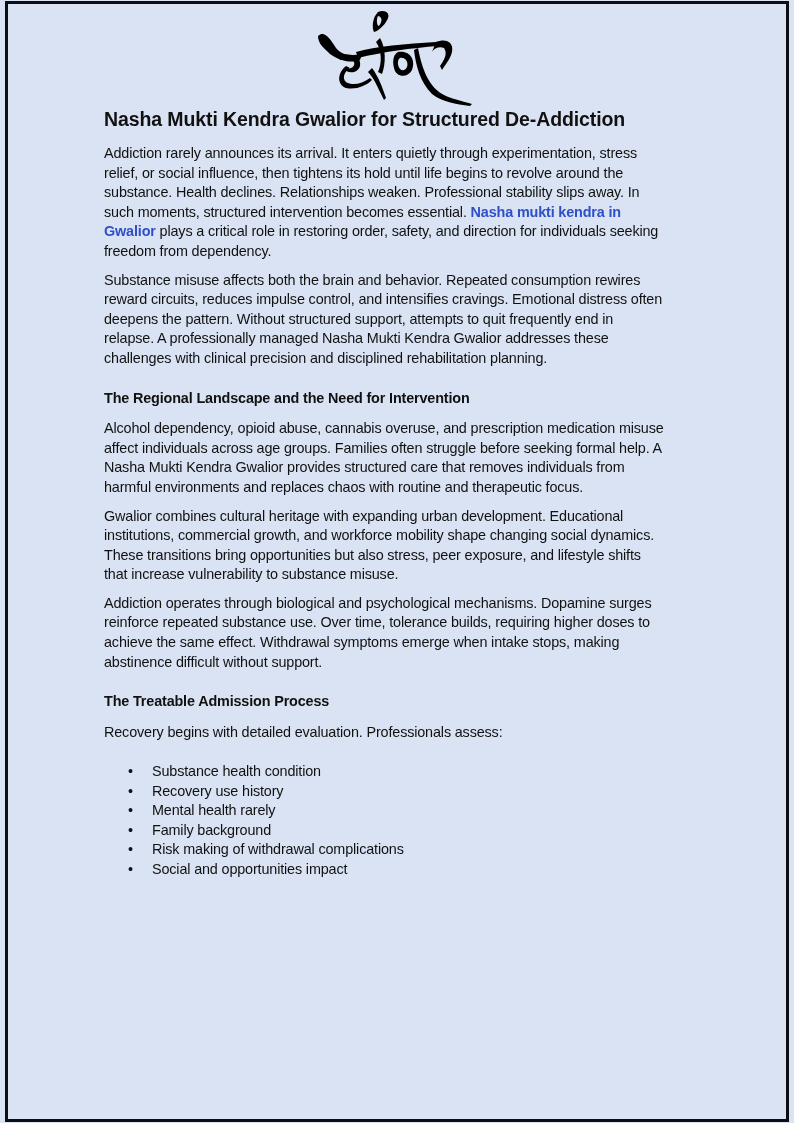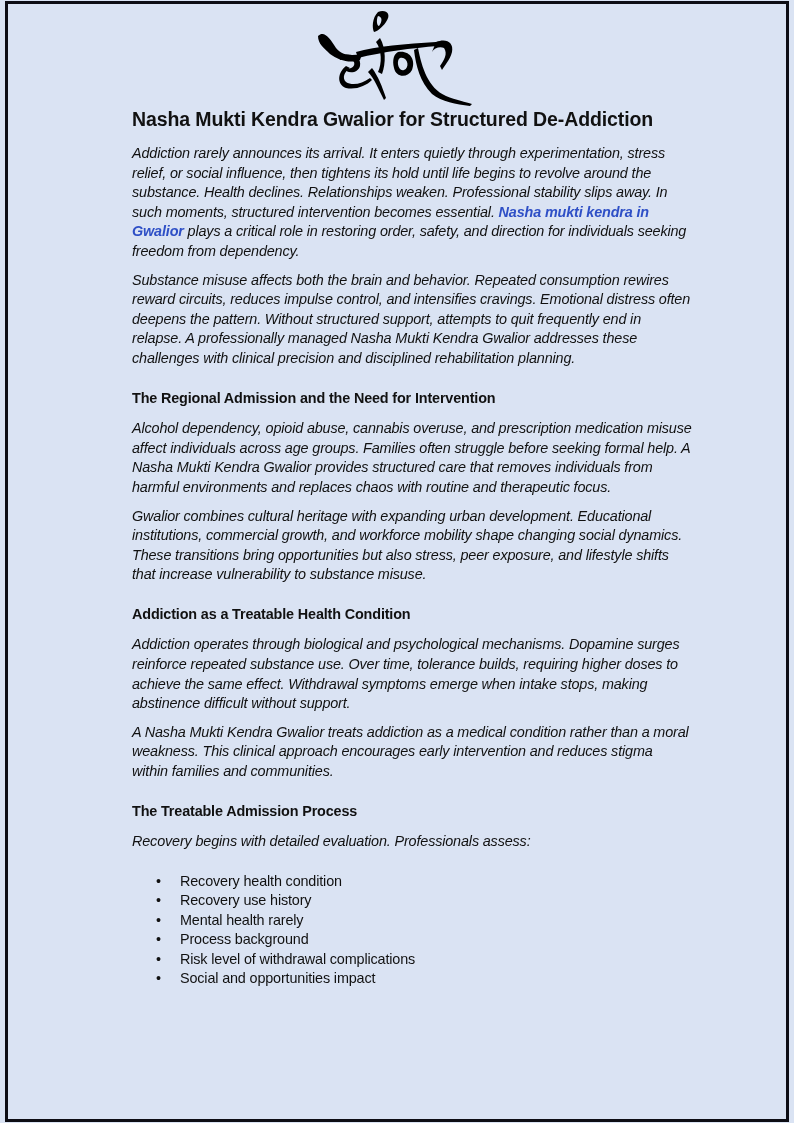--- a/index.html
+++ b/index.html
@@ -21,40 +21,39 @@
     }
     .logo {
       position: absolute;
       left: 316px;
       top: 8px;
       width: 158px;
       height: 100px;
     }
     .content {
       position: absolute;
-      left: 132px;
+      left: 104px;
       top: 106px;
       width: 560px;
       font-family: "Liberation Sans", sans-serif;
       color: #111;
     }
     h1 {
       font-family: "Liberation Sans", sans-serif;
       font-size: 19.5px;
       font-weight: bold;
       margin: 0 0 12px 0;
       line-height: 26px;
       letter-spacing: -0.1px;
     }
     p {
       margin: 0 0 9px 0;
       font-size: 14.4px;
       line-height: 19.6px;
       letter-spacing: -0.15px;
-      font-style: italic;
     }
     h2 {
       font-size: 14.4px;
       font-weight: bold;
       margin: 20px 0 11px 0;
       line-height: 19.6px;
       letter-spacing: -0.15px;
     }
     a.link {
       color: #2e4fc6;
@@ -107,32 +106,30 @@
   </svg>
 </div>
 
 <div class="content">
   <h1>Nasha Mukti Kendra Gwalior for Structured De-Addiction</h1>
 
   <p><span>Addiction rarely announces its arrival. It enters quietly through experimentation, stress relief, or social influence, then tightens its hold until life begins to revolve around the substance. Health declines. Relationships weaken. Professional stability slips away. In such moments, structured intervention becomes essential. </span><a class="link">Nasha mukti kendra in Gwalior</a><span> plays a critical role in restoring order, safety, and direction for individuals seeking freedom from dependency.</span></p>
 
   <p>Substance misuse affects both the brain and behavior. Repeated consumption rewires reward circuits, reduces impulse control, and intensifies cravings. Emotional distress often deepens the pattern. Without structured support, attempts to quit frequently end in relapse. A professionally managed Nasha Mukti Kendra Gwalior addresses these challenges with clinical precision and disciplined rehabilitation planning.</p>
 
-  <h2>The Regional Admission and the Need for Intervention</h2>
+  <h2>The Regional Landscape and the Need for Intervention</h2>
   <p>Alcohol dependency, opioid abuse, cannabis overuse, and prescription medication misuse affect individuals across age groups. Families often struggle before seeking formal help. A Nasha Mukti Kendra Gwalior provides structured care that removes individuals from harmful environments and replaces chaos with routine and therapeutic focus.</p>
   <p>Gwalior combines cultural heritage with expanding urban development. Educational institutions, commercial growth, and workforce mobility shape changing social dynamics. These transitions bring opportunities but also stress, peer exposure, and lifestyle shifts that increase vulnerability to substance misuse.</p>
 
-  <h2>Addiction as a Treatable Health Condition</h2>
   <p>Addiction operates through biological and psychological mechanisms. Dopamine surges reinforce repeated substance use. Over time, tolerance builds, requiring higher doses to achieve the same effect. Withdrawal symptoms emerge when intake stops, making abstinence difficult without support.</p>
-  <p>A Nasha Mukti Kendra Gwalior treats addiction as a medical condition rather than a moral weakness. This clinical approach encourages early intervention and reduces stigma within families and communities.</p>
 
   <h2>The Treatable Admission Process</h2>
   <p>Recovery begins with detailed evaluation. Professionals assess:</p>
 
   <ul>
-    <li><span class="bullet">•</span><span>Recovery health condition</span></li>
+    <li><span class="bullet">•</span><span>Substance health condition</span></li>
     <li><span class="bullet">•</span><span>Recovery use history</span></li>
     <li><span class="bullet">•</span><span>Mental health rarely</span></li>
-    <li><span class="bullet">•</span><span>Process background</span></li>
-    <li><span class="bullet">•</span><span>Risk level of withdrawal complications</span></li>
+    <li><span class="bullet">•</span><span>Family background</span></li>
+    <li><span class="bullet">•</span><span>Risk making of withdrawal complications</span></li>
     <li><span class="bullet">•</span><span>Social and opportunities impact</span></li>
   </ul>
 </div>
 
 </body></html>

